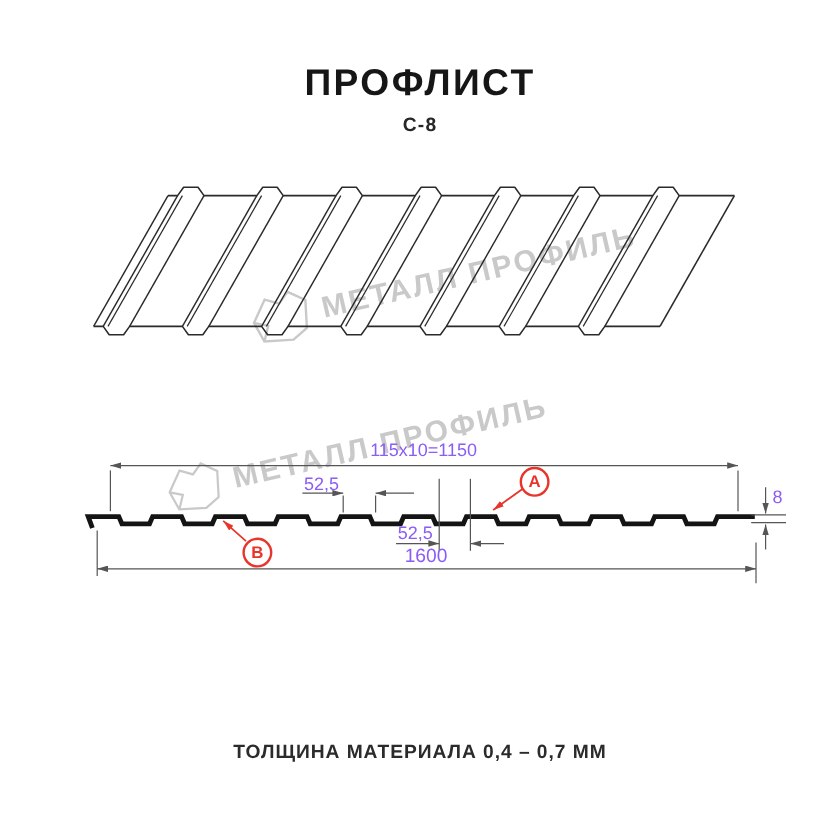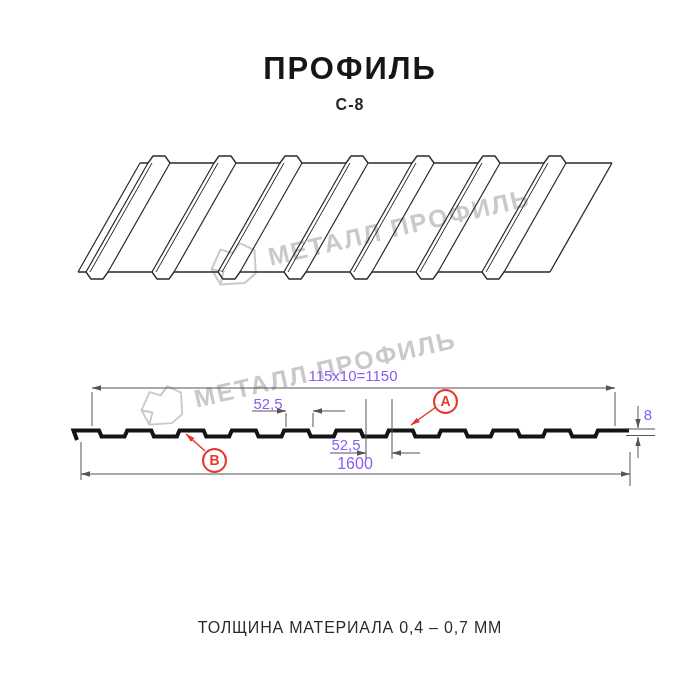--- a/index.html
+++ b/index.html
@@ -3,36 +3,36 @@
 <meta charset="utf-8">
 <style>
   html,body{margin:0;padding:0;}
   body{width:700px;height:700px;background:#ffffff;font-family:"Liberation Sans",sans-serif;overflow:hidden;}
   .canvas{position:relative;width:700px;height:700px;background:#fff;}
   .page-title{position:absolute;top:52px;left:0;width:700px;text-align:center;
     font-size:31px;font-weight:bold;letter-spacing:2px;color:#161616;line-height:34px;}
   .profile-code{position:absolute;top:96px;left:0;width:700px;text-align:center;
     font-size:16px;font-weight:bold;letter-spacing:1px;color:#262626;line-height:18px;}
   .footer-note{position:absolute;top:618px;left:0;width:700px;text-align:center;
-    font-size:16px;font-weight:normal;letter-spacing:0.8px;color:#2b2b2b;line-height:19px;}
+    font-size:16px;font-weight:bold;letter-spacing:0.8px;color:#2b2b2b;line-height:19px;}
   .wm{position:absolute;display:flex;align-items:center;gap:8px;
     transform:rotate(-13deg);transform-origin:left center;
     font-weight:bold;font-size:25px;letter-spacing:2px;white-space:nowrap;z-index:1;}
   .wm .wm-text{line-height:25px;}
   #art{position:absolute;left:0;top:0;z-index:2;}
   .dim-label{position:absolute;z-index:3;font-size:15px;color:#8b5cf6;line-height:15px;text-align:center;}
   .marker-circle{position:absolute;z-index:3;width:21px;height:21px;border-radius:50%;
     text-align:center;font-size:14px;font-weight:bold;line-height:21px;}
 </style>
 </head>
 <body>
 
 <div class="canvas">
 
-  <div class="page-title">ПРОФИЛЬ</div>
+  <div class="page-title">ПРОФЛИСТ</div>
   <div class="profile-code">С-8</div>
 
   <div class="wm" id="wm1" style="left: 208px; top: 248px; color: rgb(201, 201, 201);">
     <svg class="wm-logo" width="54" height="46" viewBox="0 0 54 46" fill="none">
       <path d="M4,22 L17,5 L28,11 L37,3 L50,13 L46,36 L33,43 L9,39 Z" stroke-width="2" stroke="#c9c9c9"></path>
       <path d="M4,22 L15,27 L9,39" stroke-width="2" stroke="#c9c9c9"></path>
     </svg>
     <span class="wm-text">МЕТАЛЛ ПРОФИЛЬ</span>
   </div>
 

